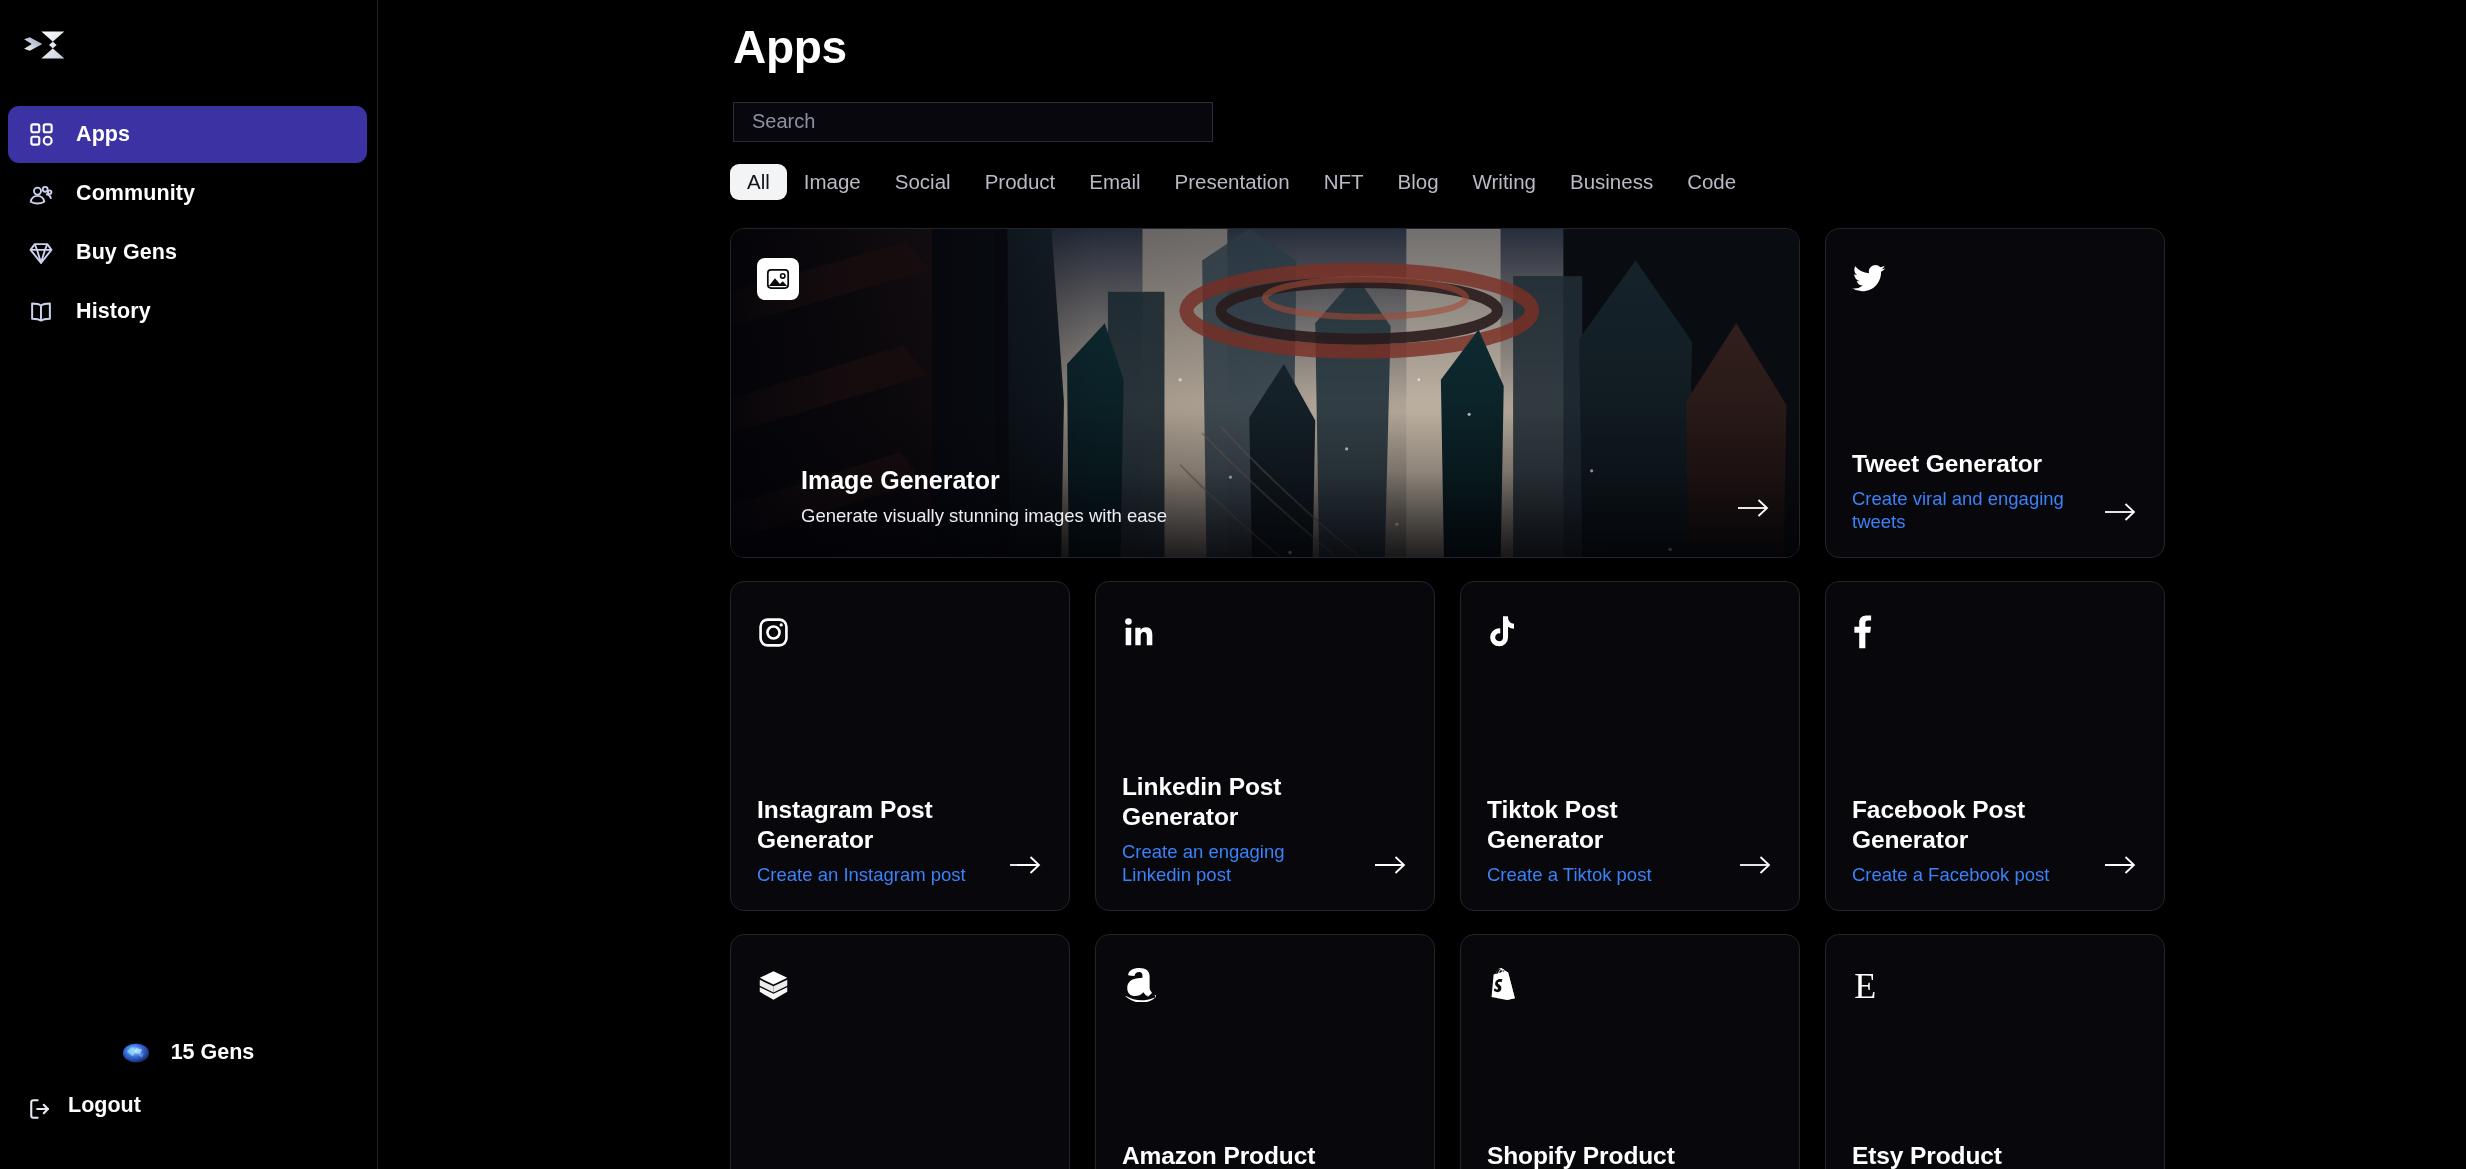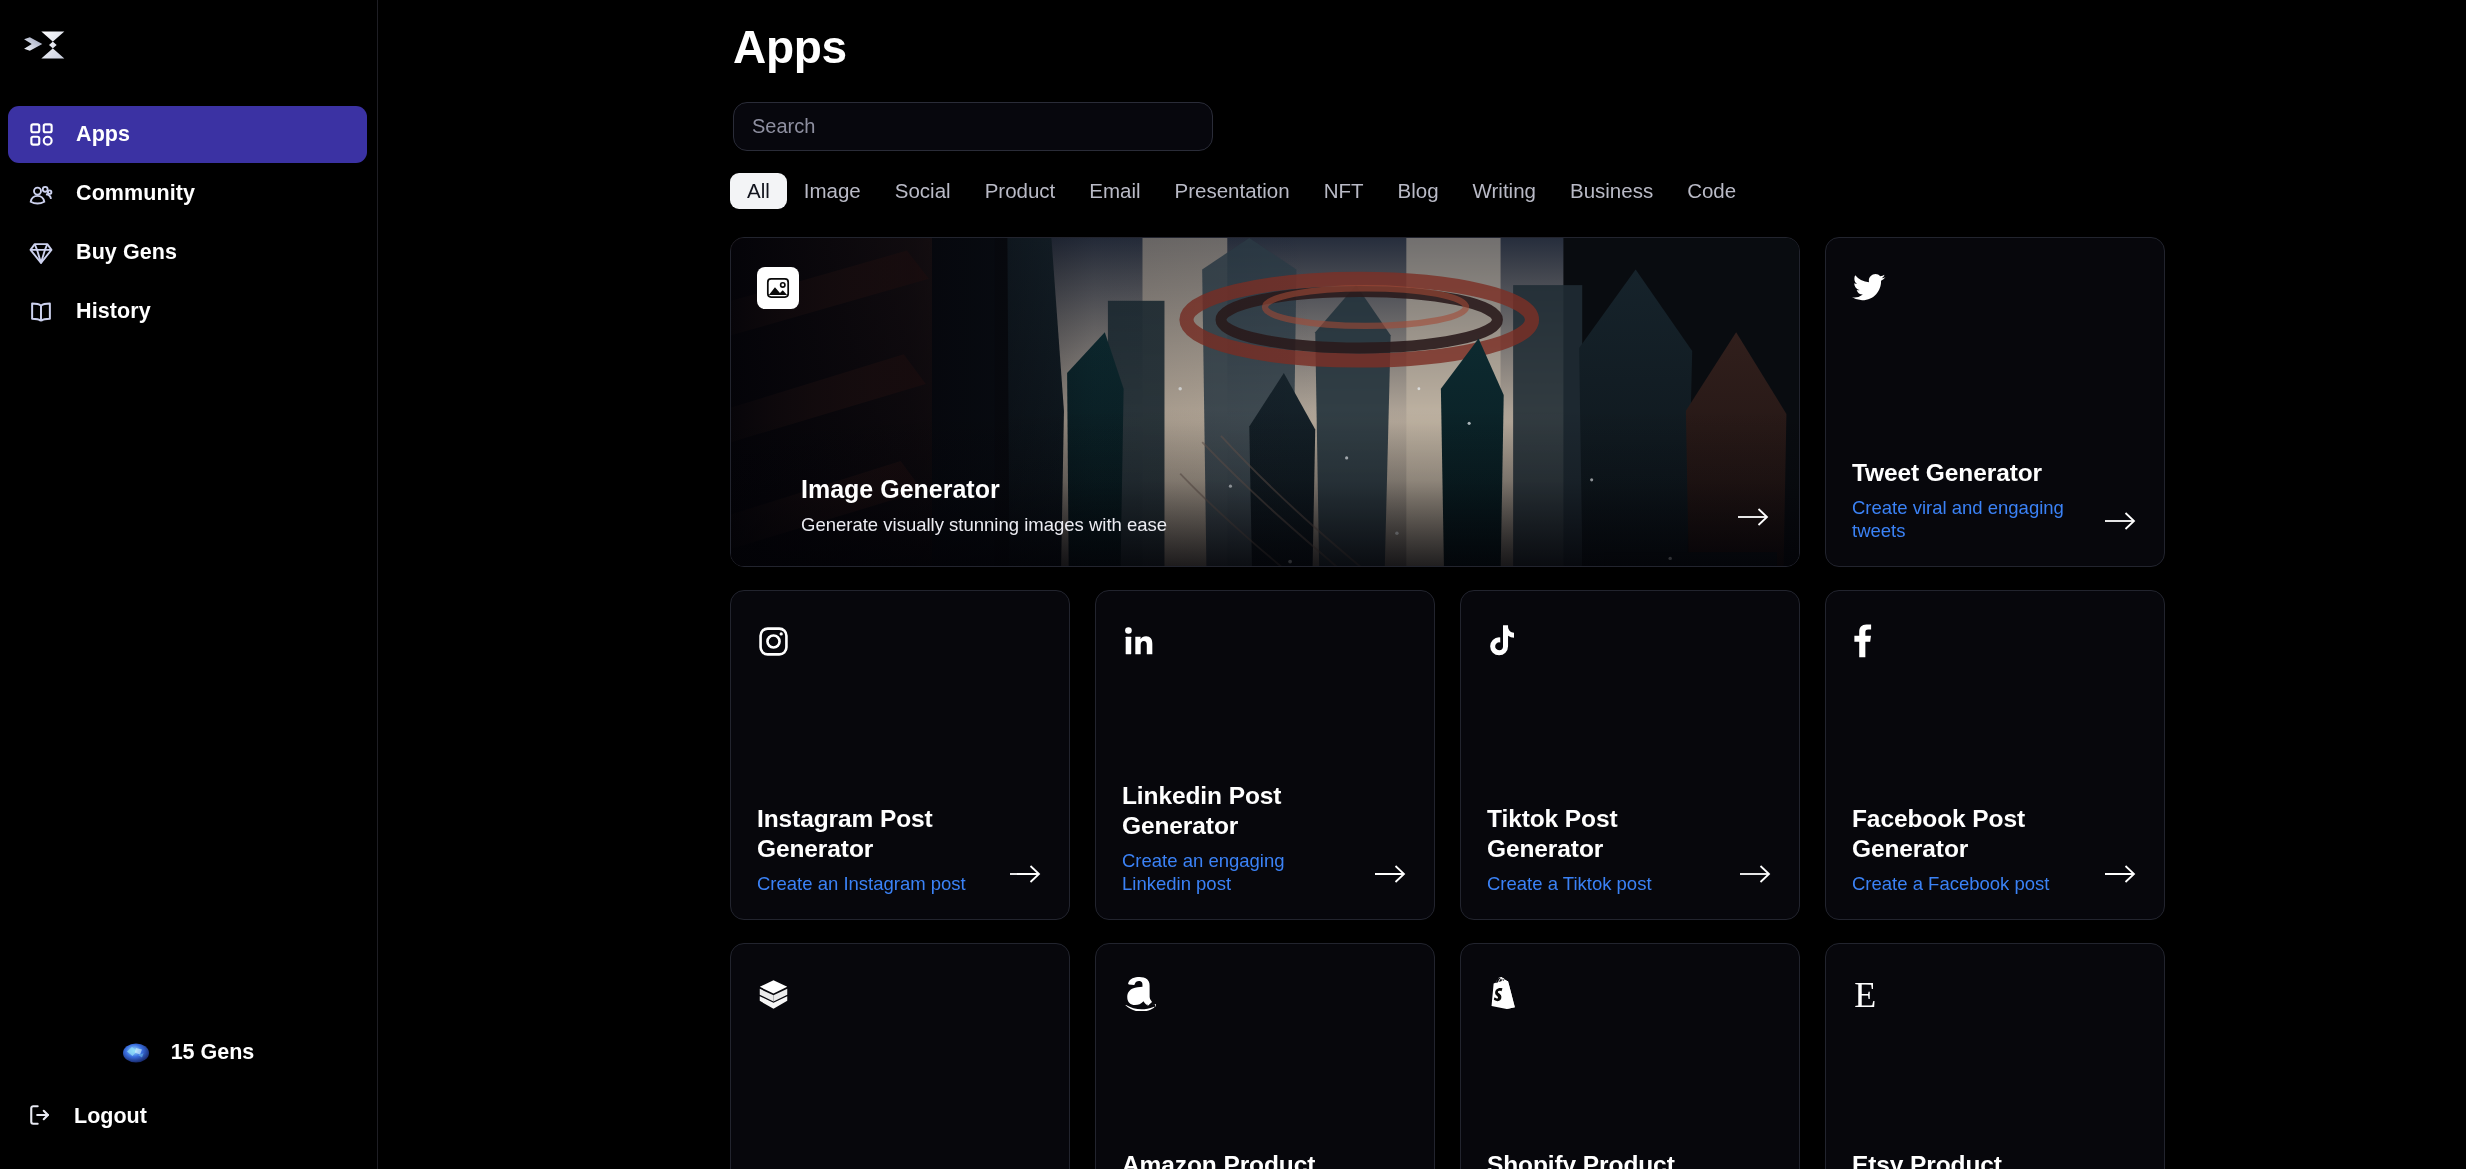--- a/index.html
+++ b/index.html
@@ -101,22 +101,22 @@
   .gens-label {
     font-size: 21.5px;
     font-weight: 600;
     color: #ffffff;
     line-height: 1;
     white-space: nowrap;
   }
 
   .logout-row {
     display: flex;
-    align-items: center;
-    gap: 20px;
+    align-items: flex-start;
+    gap: 14px;
     height: 44px;
     padding: 0 18px;
     cursor: pointer;
   }
   .logout-label {
     font-size: 21.5px;
     font-weight: 600;
     color: #ffffff;
     line-height: 1;
   }
@@ -141,22 +141,22 @@
     letter-spacing: -0.3px;
     margin: 22px 0 0 355px;
     line-height: 1.1;
   }
 
   .search-wrap {
     margin: 29px 0 0 355px;
   }
   .search-input {
     width: 480px;
-    height: 49px;
-    border-radius: 14px;
+    height: 40px;
+    border-radius: 0;
     border: 1px solid #2a2c38;
     background: #07070d;
     color: #e6e6ee;
     font-size: 20px;
     font-family: "Liberation Sans", sans-serif;
     padding: 0 18px;
     outline: none;
   }
   .search-input::placeholder { color: #8e8fa0; }
 

